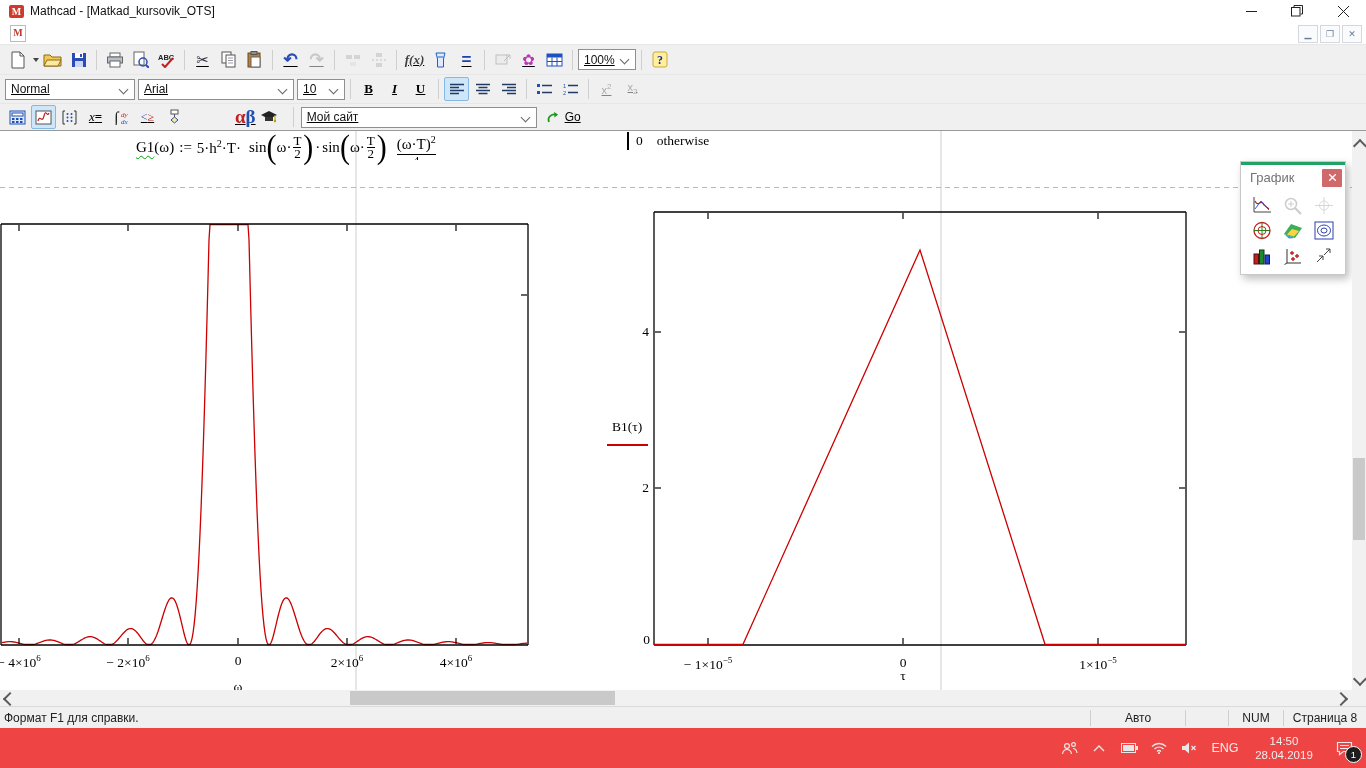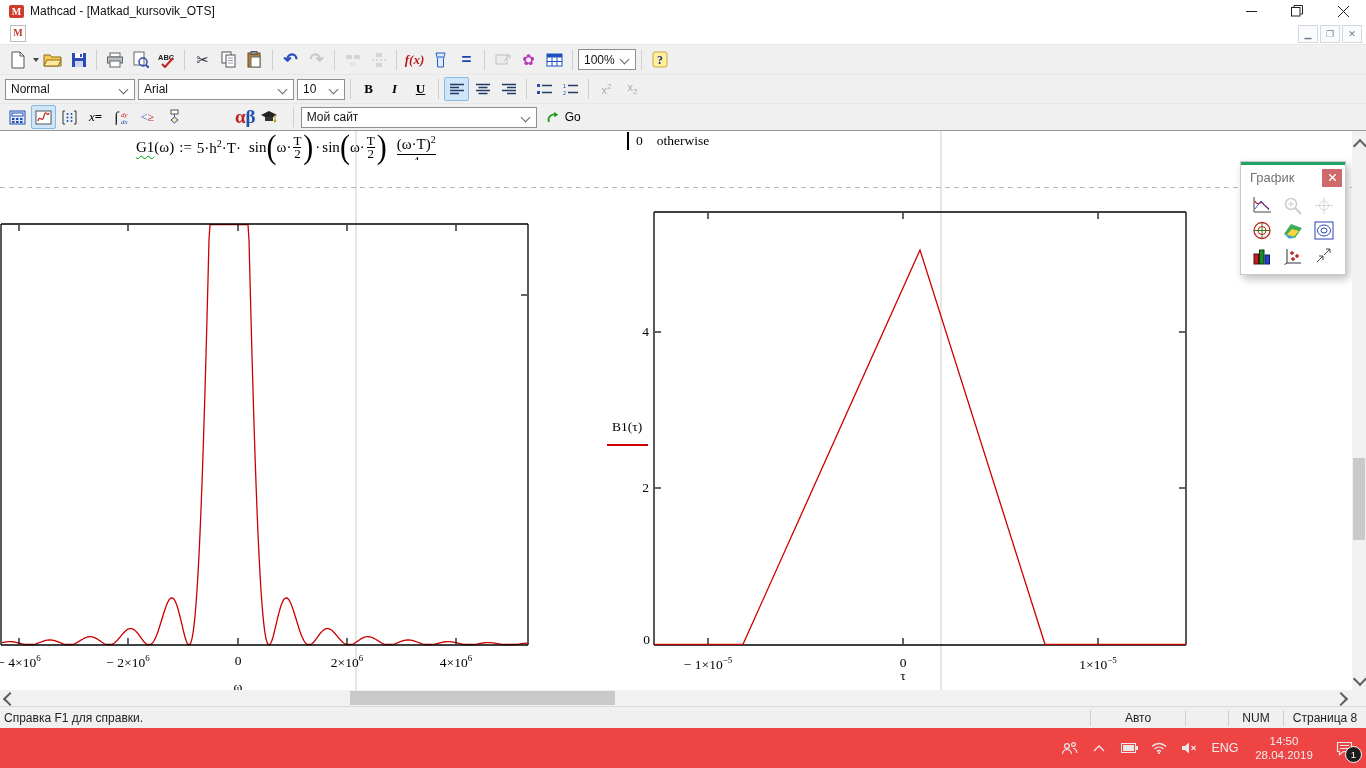--- a/index.html
+++ b/index.html
@@ -10,21 +10,21 @@
   .app-logo{width:15px;height:13px;background:#d03a2b;color:#fff;font-weight:bold;font-size:10px;line-height:13px;text-align:center;border-radius:2px;margin:0 6px 0 9px;font-family:"Liberation Serif",serif;}
   #win-controls{position:absolute;right:0;top:0;display:flex;height:22px;}
   .win-btn{width:46px;height:22px;display:flex;align-items:center;justify-content:center;color:#222;font-size:10px;}
   
   #menubar{position:absolute;top:22px;left:0;width:1366px;height:22px;background:#fff;display:flex;align-items:center;font-size:12px;color:#111;}
   .doc-logo{width:14px;height:15px;background:#fff;border:1px solid #bbb;color:#c0392b;font-weight:bold;font-size:10px;line-height:14px;text-align:center;margin:0 8px 0 10px;font-family:"Liberation Serif",serif;}
   .menu-item{padding:3px 9px;cursor:default;}
   #mdi-controls{position:absolute;right:4px;top:3px;display:flex;gap:2px;}
   .mdi-btn{width:18px;height:16px;border:1px solid #d4d8de;background:#fafbfc;color:#6a7b90;font-size:9px;display:flex;align-items:center;justify-content:center;}
   
-  .tbar{position:absolute;left:0;width:1366px;background:#f0f0f0;border-top:1px solid #e7e7e7;box-sizing:border-box;display:flex;align-items:center;padding-left:5px;gap:1px;}
+  .tbar{position:absolute;left:0;width:1366px;background:#f0f0f0;border-top:1px solid #e7e7e7;box-sizing:border-box;display:flex;align-items:center;padding-left:5px;gap:1px;text-decoration:underline;}
   #tbar1{top:44px;height:30px;}
   #tbar2{top:74px;height:29px;}
   #tbar3{top:103px;height:28px;border-bottom:1px solid #9a9a9a;}
   .tb-btn{min-width:25px;height:24px;display:flex;align-items:center;justify-content:center;border-radius:2px;position:relative;}
   .tb-btn.active{background:#cfe6f9;border:1px solid #84b9e4;box-sizing:border-box;}
   .tb-btn.disabled{opacity:.45;filter:grayscale(1);}
   .sep{width:1px;height:20px;background:#cfcfcf;margin:0 4px;flex:none;}
   .ic{display:flex;align-items:center;justify-content:center;}
   .ic svg{display:block;}
   .dd{height:21px;background:#fff;border:1px solid #8f8f8f;display:flex;align-items:center;font-size:12px;padding:0 5px;box-sizing:border-box;color:#111;}
@@ -223,21 +223,21 @@
         <svg width="16" height="14">
           <rect x="5" y="0" width="6" height="4" fill="#aeb4bc"></rect>
           <rect x="5" y="10" width="6" height="4" fill="#aeb4bc"></rect>
           <path d="M1 7h14" stroke="#888" stroke-dasharray="2 2"></path>
         </svg>
       </span>
     </div>
     <span class="sep"></span>
     <div class="tb-btn">
       <span class="ic">
-        <span style="font-family:'Liberation Serif',serif;font-style:italic;font-size:13px;color:#b91c1c;font-weight:bold;">f(x)</span>
+        <span style="font-family:'Liberation Serif',serif;font-style:italic;font-size:13px;color:#404040;font-weight:bold;">f(x)</span>
       </span>
     </div>
     <div class="tb-btn">
       <span class="ic">
         <svg width="15" height="16">
           <path d="M3 1h9l-1.5 6v8h-6V7z" fill="#dfeaff" stroke="#2060c0"></path>
           <path d="M4.5 5h6" stroke="#2060c0"></path>
         </svg>
       </span>
     </div>
@@ -679,21 +679,21 @@
   <div id="vthumb" style="position:absolute;"></div>
 </div>
 <div id="hscroll">
   <span class="scv" style="left:5px;top:4px;transform:rotate(135deg);"></span>
   <span class="scv" style="left:1336px;top:4px;transform:rotate(-45deg);"></span>
   <div id="hthumb"></div>
 </div>
 <div id="sbcorner"></div>
 
 <div id="statusbar">
-  <span class="msg">Справка F1 для справки.</span>
+  <span class="msg">Формат F1 для справки.</span>
   <span class="st-cell" style="width:78px;">Авто</span>
   <span class="st-cell" style="width:26px;"></span>
   <span class="st-cell" style="width:38px;">NUM</span>
   <span class="st-cell" style="width:66px;">Страница 8</span>
 </div>
 
 <div id="taskbar">
   <div id="tk-apps" style="display:flex;align-items:stretch;"></div>
   <div id="tray">
     <span class="tray-ic">

